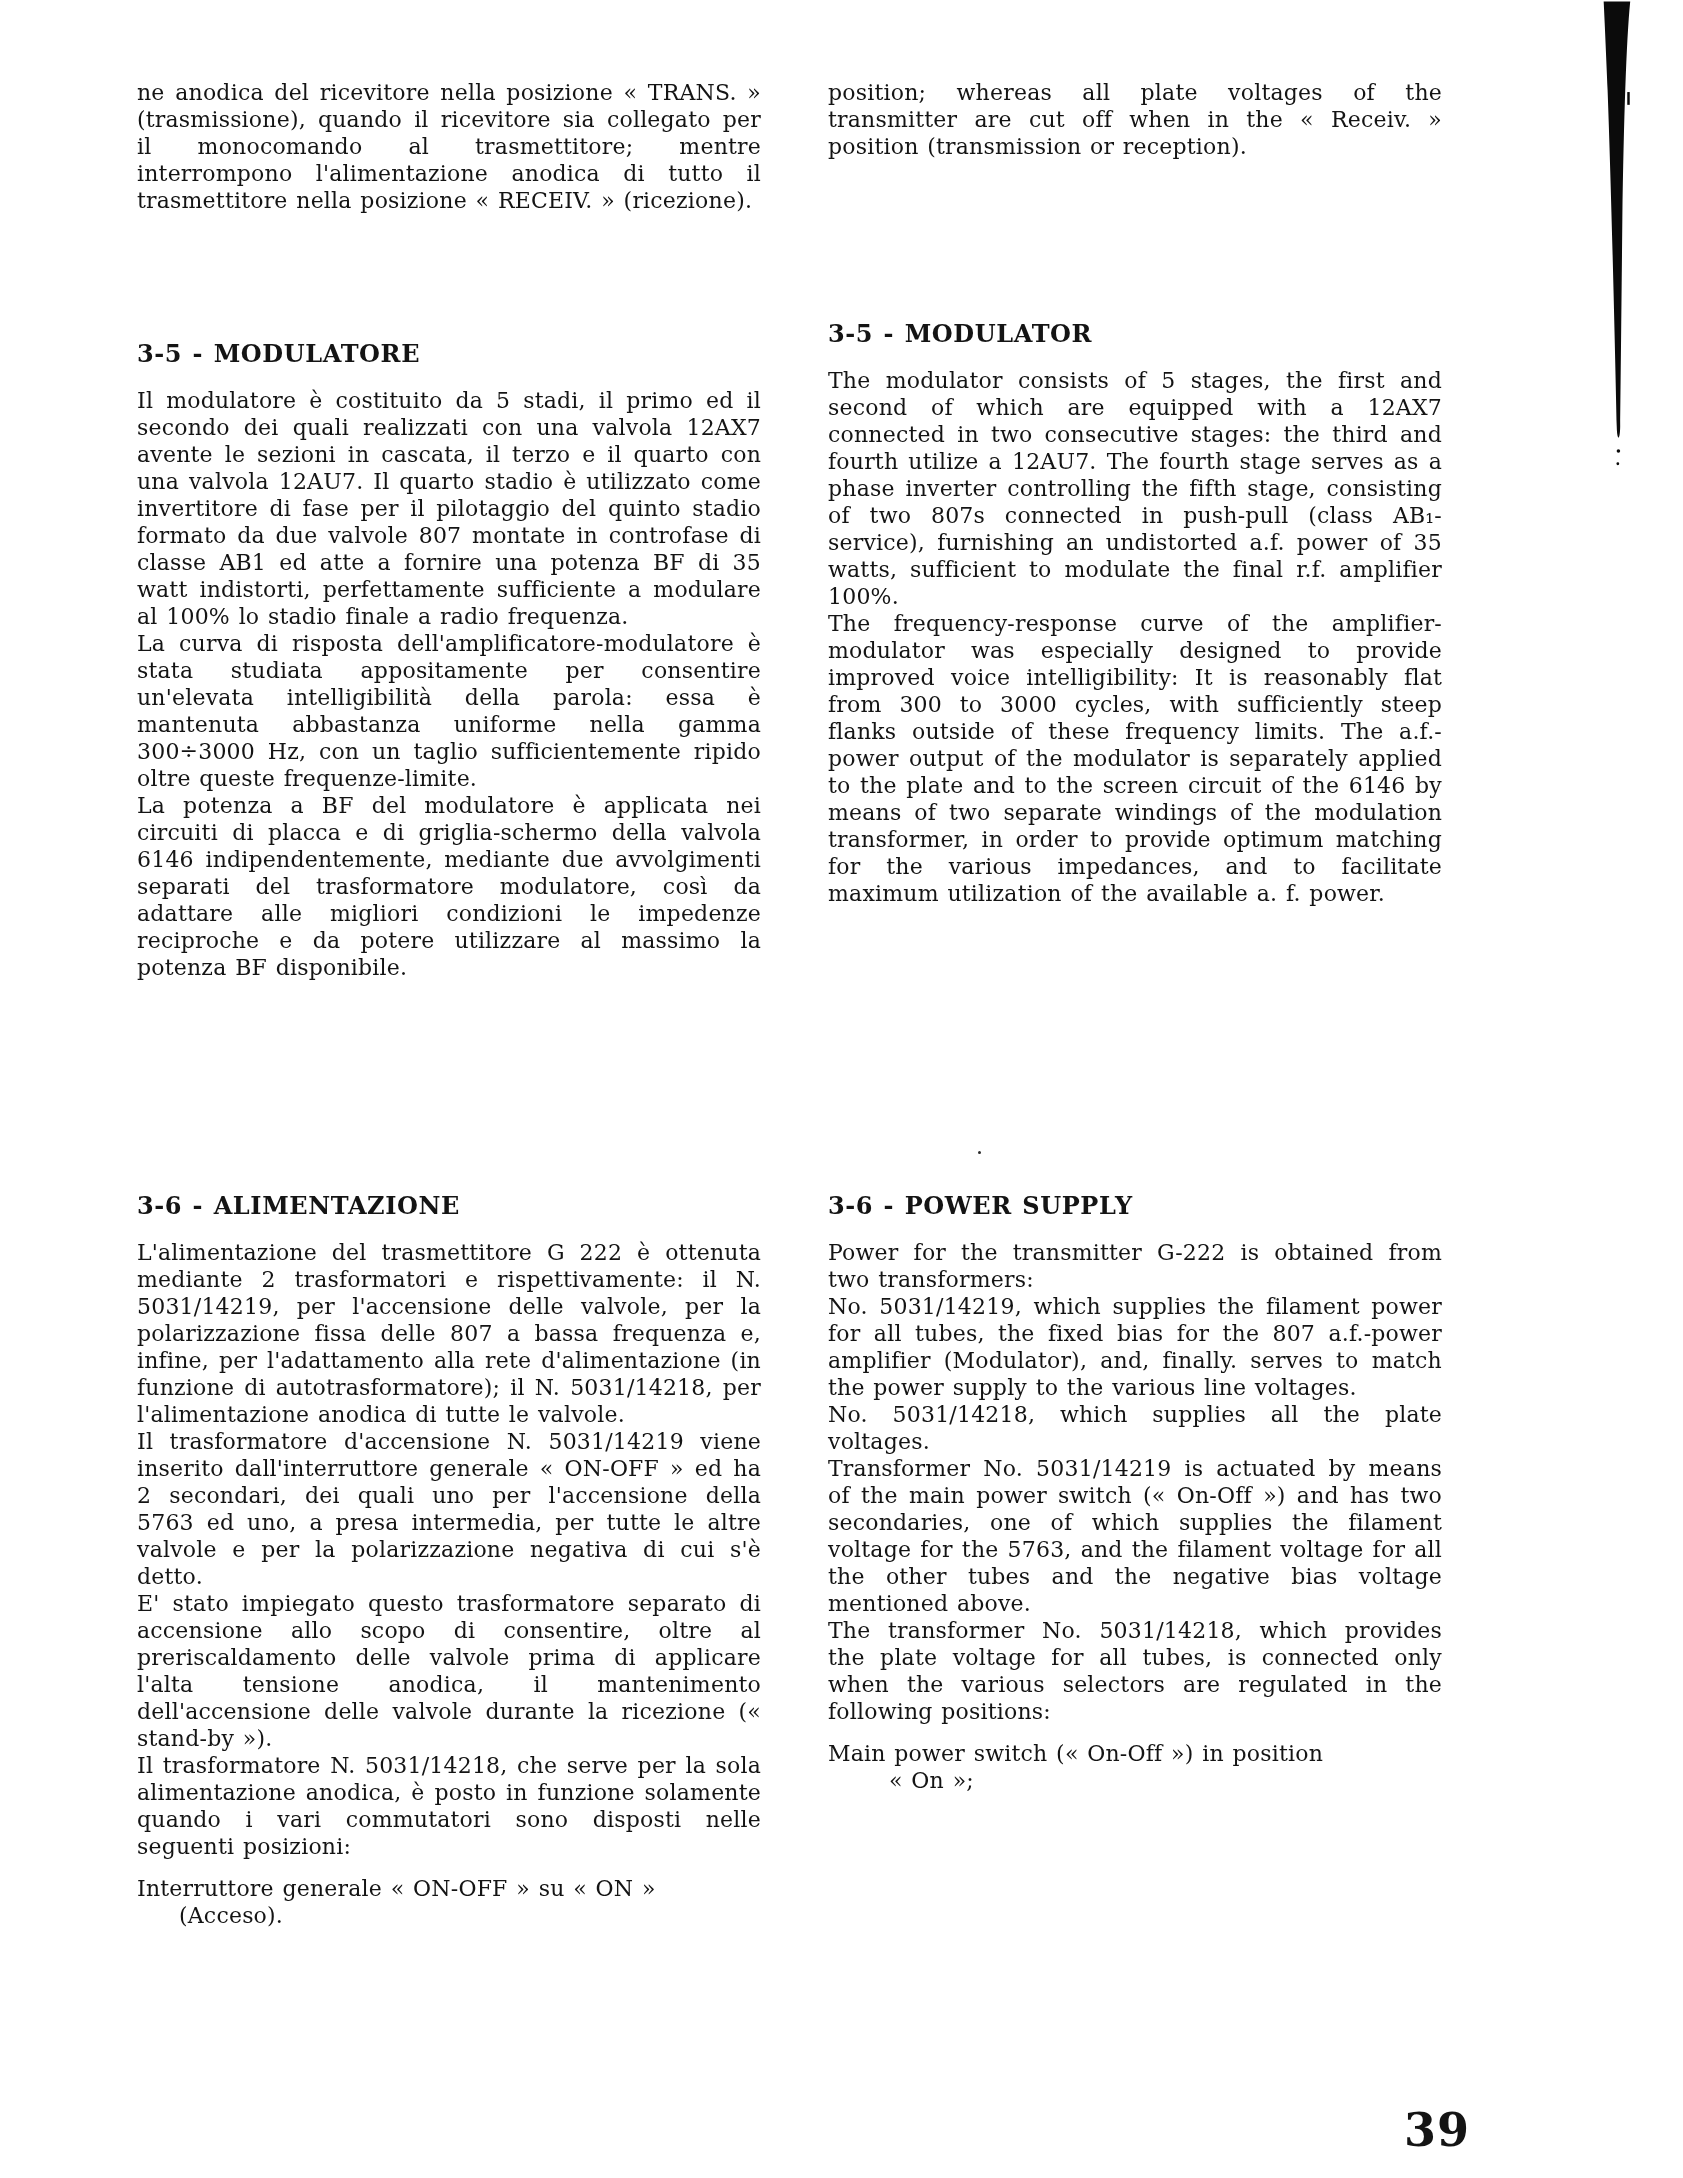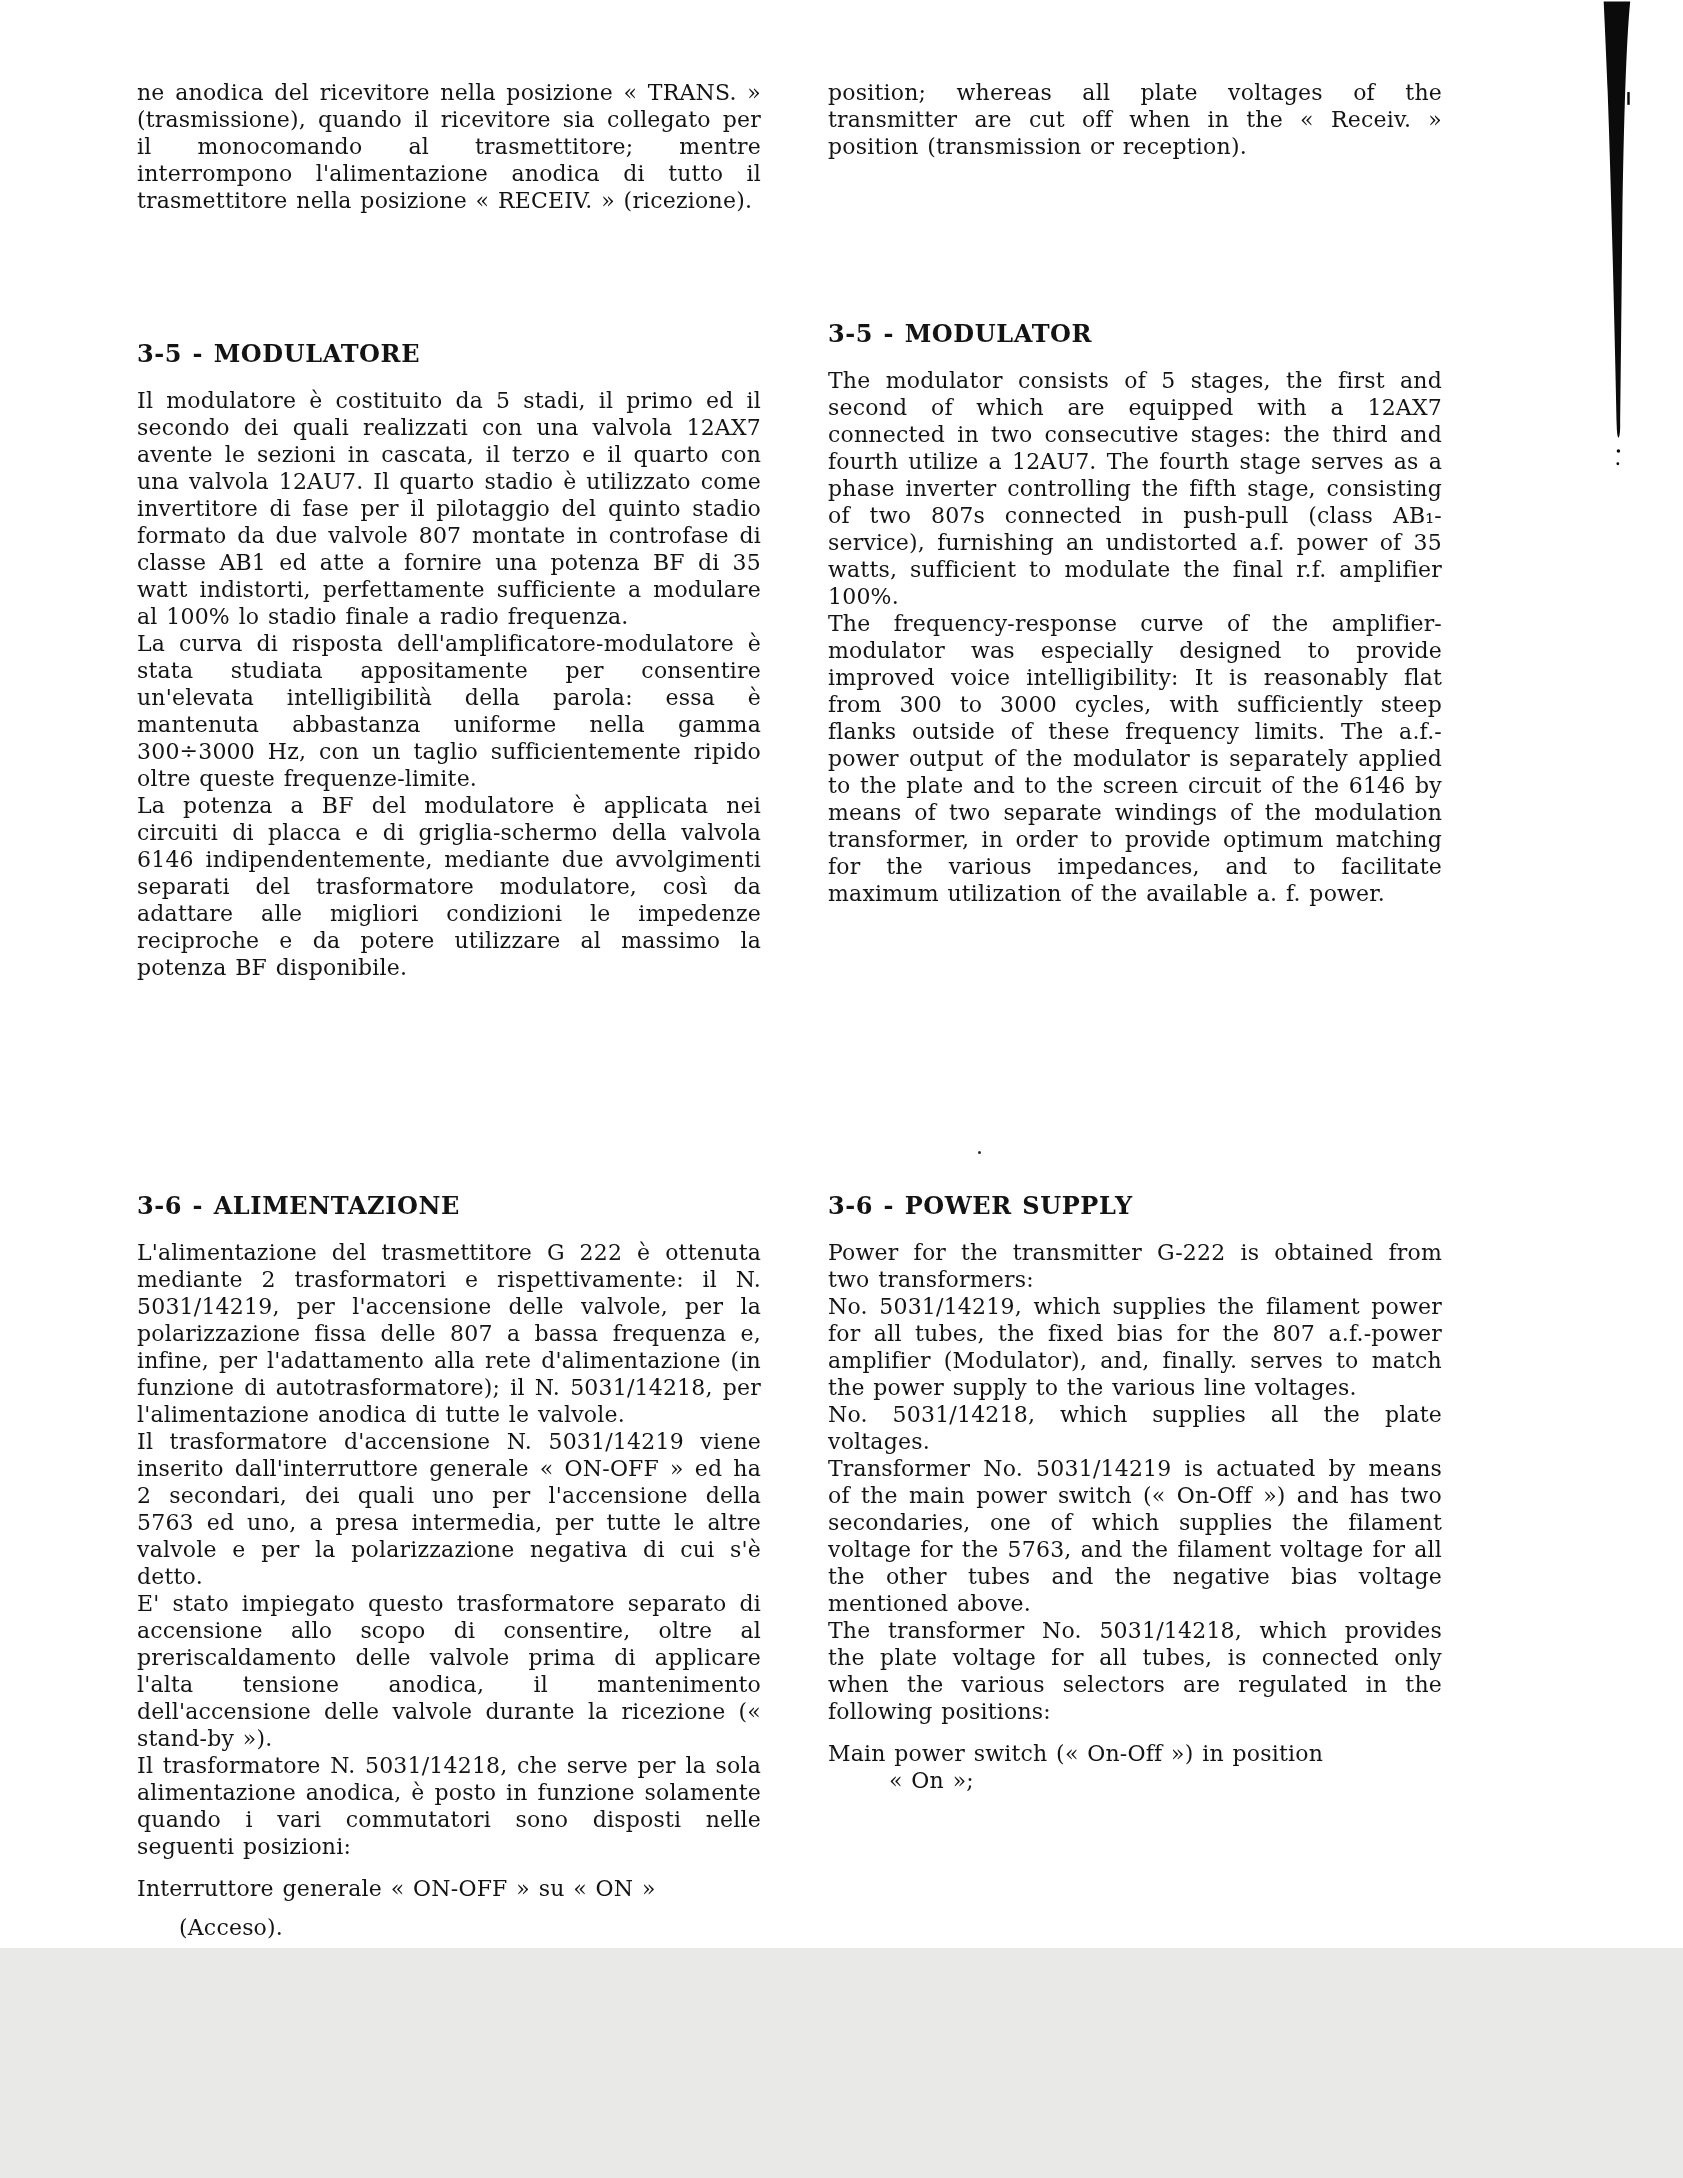--- a/index.html
+++ b/index.html
@@ -3,21 +3,21 @@
 <meta charset="utf-8">
 <style>
   html, body {
     margin: 0;
     padding: 0;
     background: #e9e9e7;
   }
   .page {
     position: relative;
     width: 1683px;
-    height: 1948px;
+    height: 2178px;
     background: #ffffff;
     overflow: hidden;
     font-family: "DejaVu Serif", "Liberation Serif", serif;
     color: #141414;
   }
   .block {
     position: absolute;
   }
   .col-left  { left: 137px; width: 624px; }
   .col-right { left: 828px; width: 614px; }
@@ -32,21 +32,21 @@
   .para + .para { margin-top: 0; }
   .gap-before { margin-top: 15px; }
   .section-heading {
     font-size: 24px;
     font-weight: bold;
     letter-spacing: 0.6px;
     margin: 0 0 20px 0;
     text-align: left;
   }
   .hang-item { margin-top: 15px; }
-  .hang-line2-left  { padding-left: 42px; margin-top: 12px; }
+  .hang-line2-left  { padding-left: 42px; }
   .hang-line2-right { padding-left: 61px; }
   .page-number {
     position: absolute;
     left: 1404px;
     top: 2103px;
     font-size: 46px;
     font-weight: bold;
     letter-spacing: 1px;
   }
   .scan-mark {

